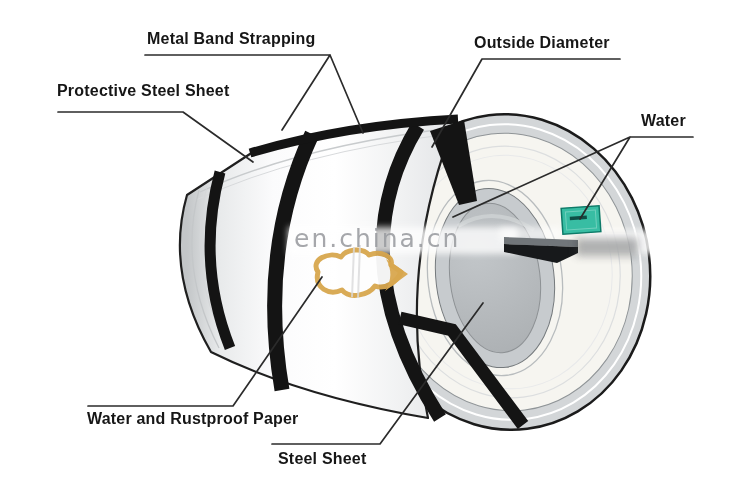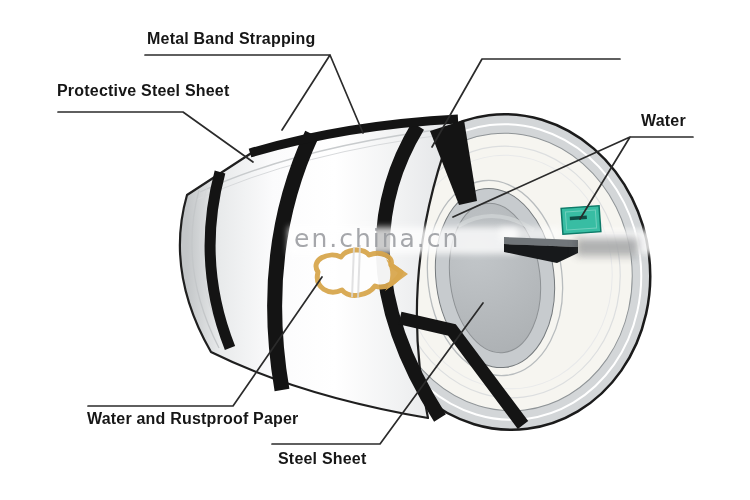--- a/index.html
+++ b/index.html
@@ -104,16 +104,17 @@
       <path class="leader" d="M58,112 L183,112 L253,162"></path>
       <path class="leader" d="M620,59 L482,59 L432,147"></path>
       <path class="leader" d="M693,137 L630,137 L580,219 M630,137 L453,217"></path>
       <path class="leader" d="M88,406 L233,406 L322,277"></path>
       <path class="leader" d="M272,444 L380,444 L483,303"></path>
     </g>
   </svg>
 
   <div class="callout" style="left:57px;top:82px">Protective Steel Sheet</div>
   <div class="callout" style="left:147px;top:30px">Metal Band Strapping</div>
+  <div class="callout" style="left:474px;top:34px">Outside Diameter</div>
   <div class="callout" style="left:641px;top:112px">Water</div>
   <div class="callout" style="left:278px;top:450px">Steel Sheet</div>
   <div class="callout" style="left:87px;top:410px">Water and Rustproof Paper</div>
 </div>
 
 </body></html>

